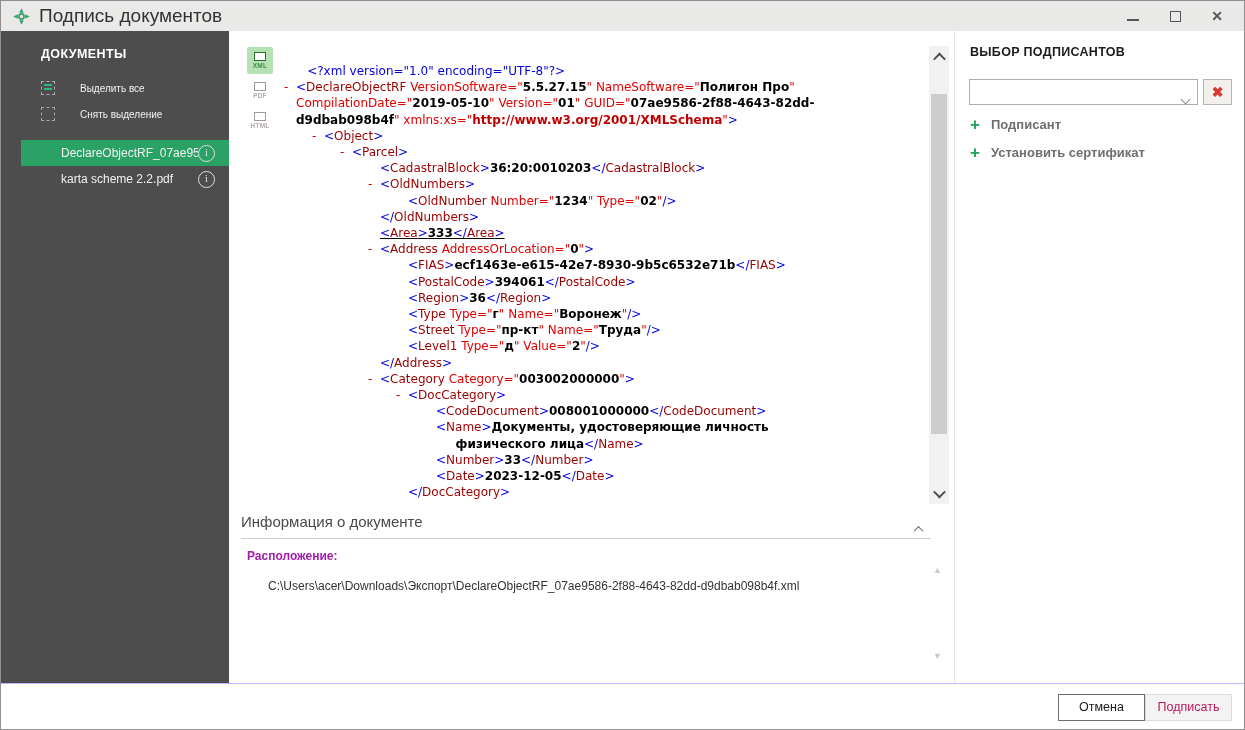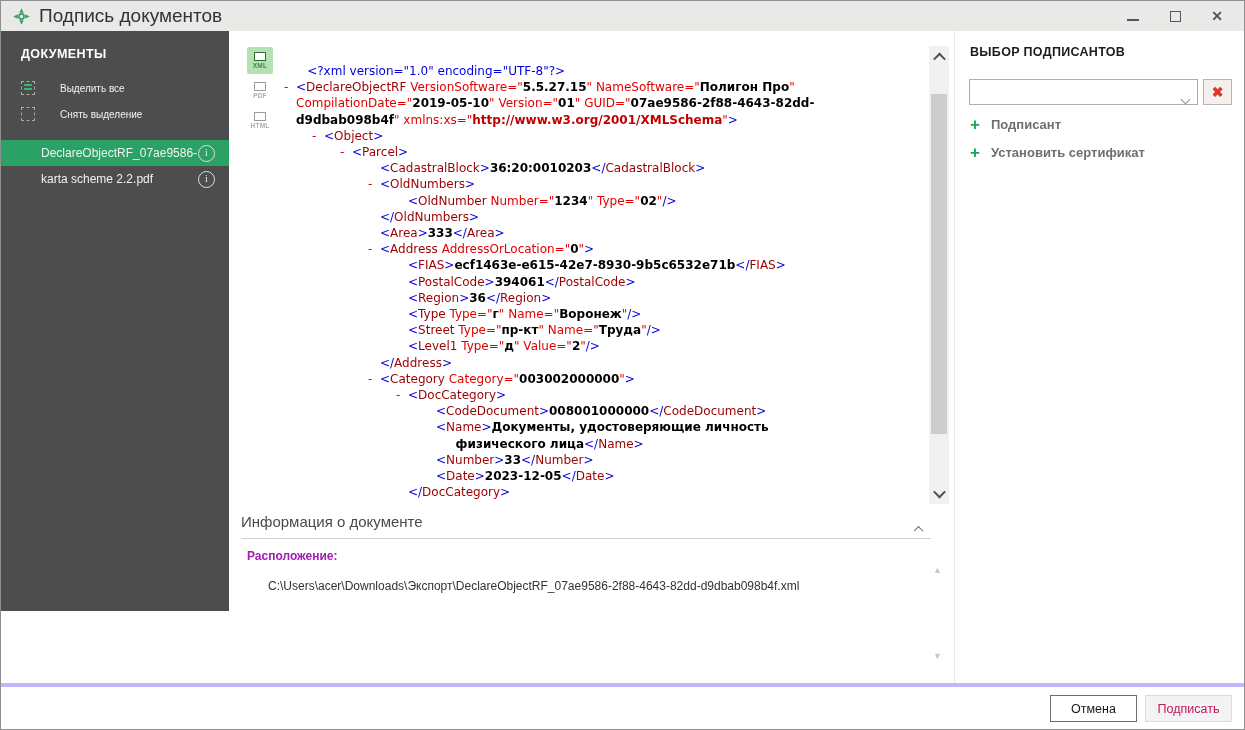--- a/index.html
+++ b/index.html
@@ -7,21 +7,21 @@
   
   .titlebar{position:absolute;left:0;top:0;width:100%;height:30px;background:#e9e9e7;display:flex;align-items:center;box-sizing:border-box;padding-left:12px;}
   .app-icon{width:17px;height:17px;margin-right:9px;flex:0 0 auto;}
   .title-text{font-size:19px;color:#333;}
   .win-controls{position:absolute;right:0;top:0;height:30px;display:flex;align-items:center;gap:24px;padding-right:18px;}
   .wc{display:flex;align-items:center;justify-content:center;width:18px;height:18px;color:#555;cursor:default;}
   .wc-min-bar{width:12px;height:2px;background:#555;margin-top:8px;}
   .wc-max-box{width:11px;height:11px;border:1.5px solid #555;box-sizing:border-box;}
   .wc-close{font-size:14px;font-weight:bold;color:#555;}
   
-  .sidebar{position:absolute;left:0;top:30px;width:228px;height:580px;background:#4d4d4d;box-sizing:border-box;}
+  .sidebar{position:absolute;left:0;top:30px;width:228px;height:652px;background:#4d4d4d;box-sizing:border-box;padding-left:20px;}
   .sb-header{margin:16px 0 0 20px;font-size:12.5px;font-weight:bold;color:#fff;letter-spacing:.4px;}
   .sb-actions{margin-top:14px;}
   .sb-action{height:26px;display:flex;align-items:center;padding-left:20px;cursor:pointer;}
   .sel-icon{width:14px;height:14px;border:1px dashed #a9a9a9;box-sizing:border-box;position:relative;flex:0 0 auto;}
   .sel-icon.filled::before{content:"";position:absolute;left:2px;right:2px;top:2px;bottom:2px;background:repeating-linear-gradient(to bottom,#35b574 0 2px,rgba(0,0,0,0) 2px 4px);}
   .sb-action-label{margin-left:25px;font-size:10px;color:#f2f2f2;}
   .doc-list{margin-top:13px;}
   .doc-row{height:26px;display:flex;align-items:center;padding:0 14px 0 40px;cursor:pointer;}
   .doc-row.selected{background:#2ba265;}
   .doc-label{flex:1;font-size:12px;color:#f1f1f1;white-space:nowrap;overflow:hidden;}
@@ -71,21 +71,21 @@
   .combo-value{position:absolute;left:6px;top:5px;font-size:12px;color:#333;}
   .combo-chev{position:absolute;right:8px;top:9px;}
   .chev.combo-c{width:6px;height:6px;border-width:1.4px;border-color:#8f8f8f;transform:rotate(225deg);}
   .clear-btn{width:29px;height:26px;border:1px solid #b5b5b5;background:#f2efec;display:flex;align-items:center;justify-content:center;cursor:pointer;box-sizing:border-box;}
   .clear-x{color:#d6392f;font-size:14px;font-weight:bold;}
   .sg-links{position:absolute;left:15px;top:86px;display:flex;flex-direction:column;gap:13px;}
   .sg-link{display:flex;align-items:center;cursor:pointer;}
   .plus{color:#1ea35a;font-size:17px;font-weight:bold;line-height:15px;width:17px;}
   .sg-link-label{font-size:13px;font-weight:bold;color:#6f6f6f;margin-left:4px;}
   
-  .footer{position:absolute;left:0;top:682px;width:100%;height:47px;background:#fff;border-top:4px solid #c4b5fd;box-sizing:border-box;display:flex;align-items:center;justify-content:flex-end;gap:8px;padding-right:12px;}
+  .footer{position:absolute;left:0;top:682px;width:100%;height:47px;background:#fff;border-top:1px solid #c4b5fd;box-sizing:border-box;display:flex;align-items:center;justify-content:flex-end;gap:0;padding-right:12px;}
   .btn{height:27px;min-width:87px;font-size:12.5px;display:flex;align-items:center;justify-content:center;box-sizing:border-box;font-family:"Liberation Sans",sans-serif;}
   .btn.cancel{background:#fff;border:1px solid #6e6e6e;color:#1a1a1a;cursor:pointer;}
   .btn.sign{background:#f3f3f3;border:1px solid #dcdcdc;color:#be185d;}
 </style>
 </head>
 <body>
 
 <div class="window">
 
   <div class="titlebar">
@@ -148,21 +148,21 @@
         <div class="xline" style="padding-left: 23.2px;"><span class="x-pi">&lt;?xml version="1.0" encoding="UTF-8"?&gt;</span></div>
         <div class="xline" style="padding-left: 12px;"><span class="xm">- </span><span class="x-br">&lt;</span><span class="x-el">DeclareObjectRF</span><span class="x-at"> VersionSoftware="</span><span class="x-v">5.5.27.15</span><span class="x-at">" NameSoftware="</span><span class="x-v">Полигон Про</span><span class="x-at">"</span></div>
         <div class="xline" style="padding-left: 12px;"><span class="x-at">CompilationDate="</span><span class="x-v">2019-05-10</span><span class="x-at">" Version="</span><span class="x-v">01</span><span class="x-at">" GUID="</span><span class="x-v">07ae9586-2f88-4643-82dd-</span></div>
         <div class="xline" style="padding-left: 12px;"><span class="x-v">d9dbab098b4f</span><span class="x-at">" xmlns:xs="</span><span class="x-vu">http://www.w3.org/2001/XMLSchema</span><span class="x-at">"</span><span class="x-br">&gt;</span></div>
         <div class="xline" style="padding-left: 40px;"><span class="xm">- </span><span class="x-br">&lt;</span><span class="x-el">Object</span><span class="x-br">&gt;</span></div>
         <div class="xline" style="padding-left: 68px;"><span class="xm">- </span><span class="x-br">&lt;</span><span class="x-el">Parcel</span><span class="x-br">&gt;</span></div>
         <div class="xline" style="padding-left: 96px;"><span class="x-br">&lt;</span><span class="x-el">CadastralBlock</span><span class="x-br">&gt;</span><span class="x-tx">36:20:0010203</span><span class="x-br">&lt;/</span><span class="x-el">CadastralBlock</span><span class="x-br">&gt;</span></div>
         <div class="xline" style="padding-left: 96px;"><span class="xm">- </span><span class="x-br">&lt;</span><span class="x-el">OldNumbers</span><span class="x-br">&gt;</span></div>
         <div class="xline" style="padding-left: 124px;"><span class="x-br">&lt;</span><span class="x-el">OldNumber</span><span class="x-at"> Number="</span><span class="x-v">1234</span><span class="x-at">" Type="</span><span class="x-v">02</span><span class="x-at">"</span><span class="x-br">/&gt;</span></div>
         <div class="xline" style="padding-left: 96px;"><span class="x-br">&lt;/</span><span class="x-el">OldNumbers</span><span class="x-br">&gt;</span></div>
-        <div class="xline" style="padding-left: 96px;"><span class="x-br">&lt;</span><span class="x-el">Area</span><span class="x-br">&gt;</span><span class="x-tx">333</span><span class="x-br">&lt;/</span><span class="x-el">Area</span><span class="x-br">&gt;</span></div>
+        <div class="xline" style="padding-left: 96px; text-decoration: underline;"><span class="x-br">&lt;</span><span class="x-el">Area</span><span class="x-br">&gt;</span><span class="x-tx">333</span><span class="x-br">&lt;/</span><span class="x-el">Area</span><span class="x-br">&gt;</span></div>
         <div class="xline" style="padding-left: 96px;"><span class="xm">- </span><span class="x-br">&lt;</span><span class="x-el">Address</span><span class="x-at"> AddressOrLocation="</span><span class="x-v">0</span><span class="x-at">"</span><span class="x-br">&gt;</span></div>
         <div class="xline" style="padding-left: 124px;"><span class="x-br">&lt;</span><span class="x-el">FIAS</span><span class="x-br">&gt;</span><span class="x-tx">ecf1463e-e615-42e7-8930-9b5c6532e71b</span><span class="x-br">&lt;/</span><span class="x-el">FIAS</span><span class="x-br">&gt;</span></div>
         <div class="xline" style="padding-left: 124px;"><span class="x-br">&lt;</span><span class="x-el">PostalCode</span><span class="x-br">&gt;</span><span class="x-tx">394061</span><span class="x-br">&lt;/</span><span class="x-el">PostalCode</span><span class="x-br">&gt;</span></div>
         <div class="xline" style="padding-left: 124px;"><span class="x-br">&lt;</span><span class="x-el">Region</span><span class="x-br">&gt;</span><span class="x-tx">36</span><span class="x-br">&lt;/</span><span class="x-el">Region</span><span class="x-br">&gt;</span></div>
         <div class="xline" style="padding-left: 124px;"><span class="x-br">&lt;</span><span class="x-el">Type</span><span class="x-at"> Type="</span><span class="x-v">г</span><span class="x-at">" Name="</span><span class="x-v">Воронеж</span><span class="x-at">"</span><span class="x-br">/&gt;</span></div>
         <div class="xline" style="padding-left: 124px;"><span class="x-br">&lt;</span><span class="x-el">Street</span><span class="x-at"> Type="</span><span class="x-v">пр-кт</span><span class="x-at">" Name="</span><span class="x-v">Труда</span><span class="x-at">"</span><span class="x-br">/&gt;</span></div>
         <div class="xline" style="padding-left: 124px;"><span class="x-br">&lt;</span><span class="x-el">Level1</span><span class="x-at"> Type="</span><span class="x-v">д</span><span class="x-at">" Value="</span><span class="x-v">2</span><span class="x-at">"</span><span class="x-br">/&gt;</span></div>
         <div class="xline" style="padding-left: 96px;"><span class="x-br">&lt;/</span><span class="x-el">Address</span><span class="x-br">&gt;</span></div>
         <div class="xline" style="padding-left: 96px;"><span class="xm">- </span><span class="x-br">&lt;</span><span class="x-el">Category</span><span class="x-at"> Category="</span><span class="x-v">003002000000</span><span class="x-at">"</span><span class="x-br">&gt;</span></div>
         <div class="xline" style="padding-left: 124px;"><span class="xm">- </span><span class="x-br">&lt;</span><span class="x-el">DocCategory</span><span class="x-br">&gt;</span></div>

